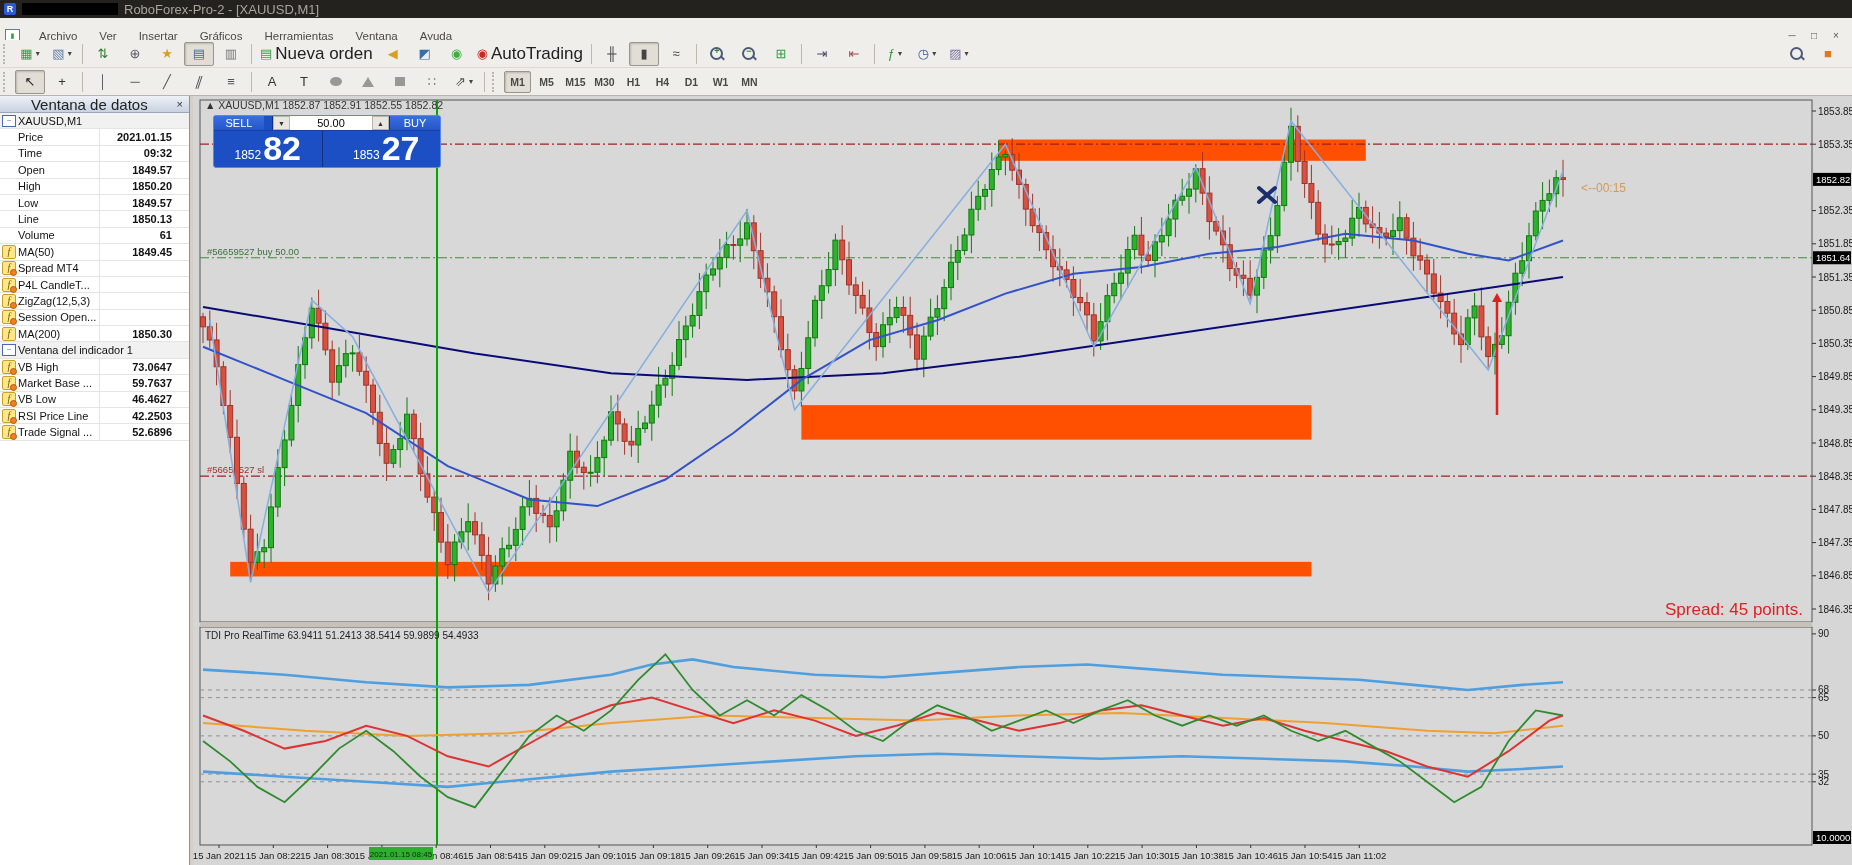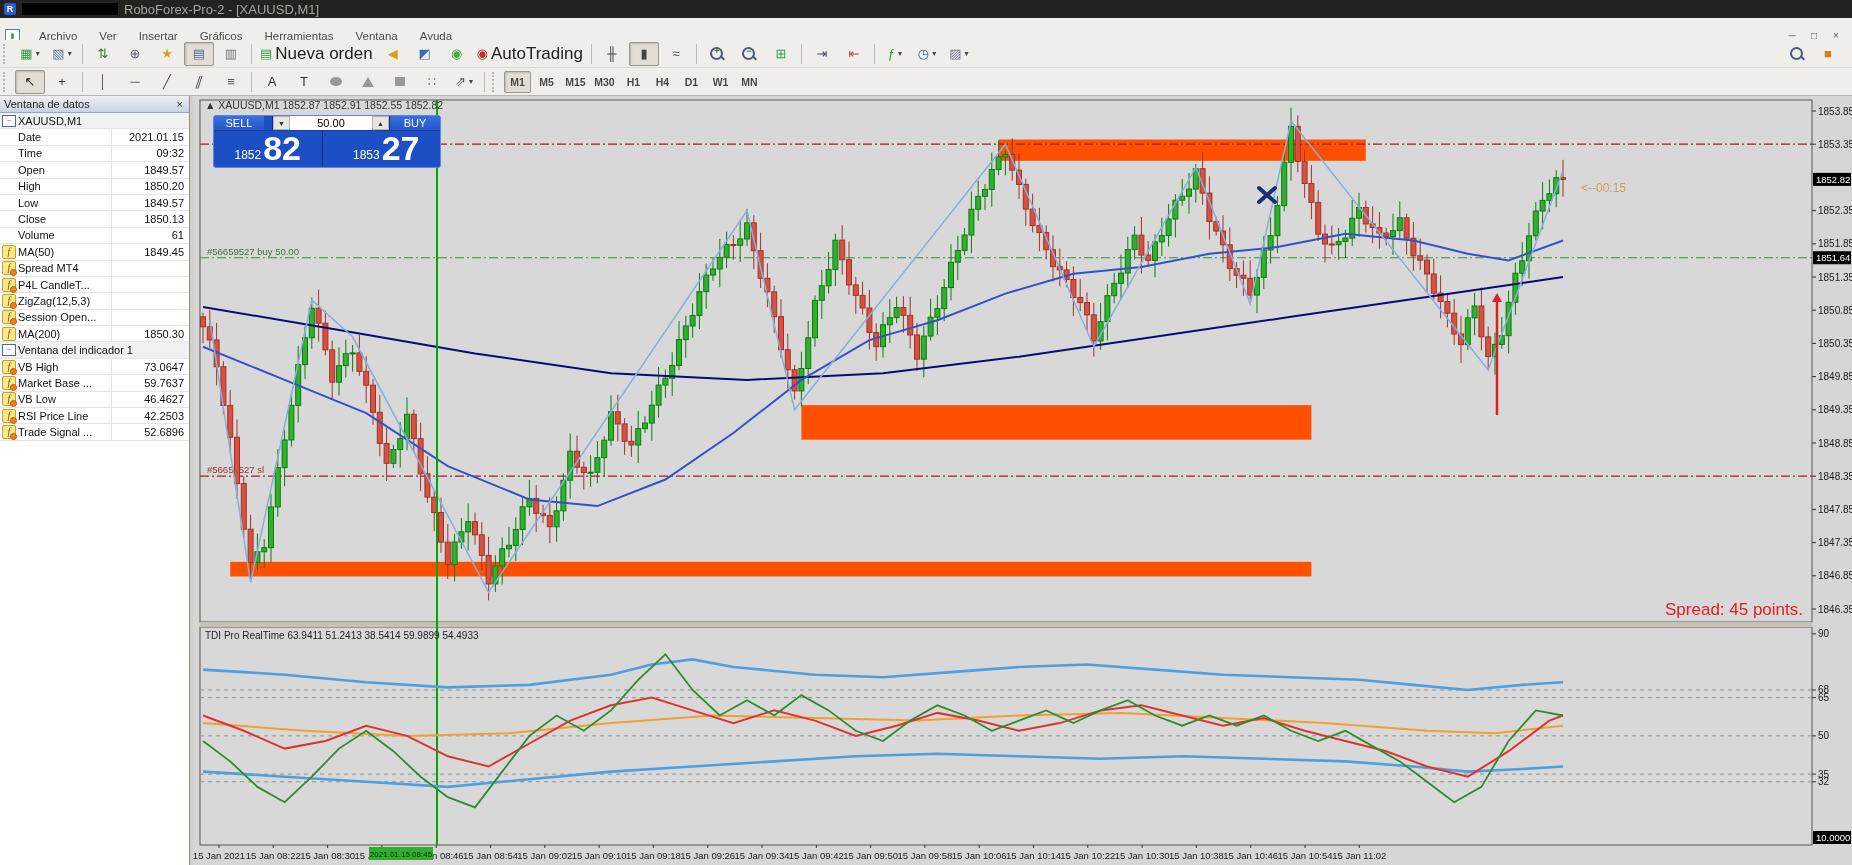--- a/index.html
+++ b/index.html
@@ -47,29 +47,29 @@
   .shape-square{width:10px;height:9px;background:#989898;}
   .skew{display:inline-block;transform:skewX(-18deg);}
   .tf-btn{min-width:25px;height:20px;margin:0 1px;display:flex;align-items:center;justify-content:center;
           font-size:10.5px;font-weight:bold;color:#4a4a45;border:1px solid transparent;border-radius:2px;}
   .tf-btn.pressed{background:#e2ded6;border:1px solid #9a968e;box-shadow:inset 1px 1px 2px rgba(0,0,0,.18);}
   
   .sidebar{position:absolute;left:0;top:96px;width:190px;height:769px;background:#fff;
            border-right:1px solid #8f8f8f;box-sizing:border-box;}
   .dw-titlebar{height:17px;background:linear-gradient(#eef1f6,#c9d2e2);border-bottom:1px solid #9aa6ba;
                display:flex;align-items:center;padding:0 4px;box-sizing:border-box;}
-  .dw-title{font-size:11px;color:#222;flex:1;}
+  .dw-title{font-size:15px;color:#222;flex:1;text-align:center;}
   .dw-close{font-size:11px;color:#333;padding:0 2px;cursor:default;}
   .dw-row{height:16.4px;display:flex;align-items:center;border-bottom:1px solid #e4e4e4;
           font-size:11px;color:#111;box-sizing:border-box;}
   .dw-row.hdr{background:#f1f1f1;}
   .dw-ic{width:18px;display:flex;align-items:center;justify-content:center;flex:none;}
   .dw-label{flex:1;white-space:nowrap;overflow:hidden;}
-  .dw-value{width:72px;text-align:right;padding-right:5px;white-space:nowrap;border-left:1px solid #e4e4e4;
-            align-self:stretch;display:flex;align-items:center;justify-content:flex-end;flex:none;}
+  .dw-value{width:72px;text-align:right;padding-right:17px;white-space:nowrap;border-left:1px solid #e4e4e4;
+            align-self:stretch;display:flex;align-items:center;justify-content:flex-end;flex:none;font-weight:bold;}
   .ic-chart{width:12px;height:10px;border:1px solid #4a6ab0;background:#fff;font-size:8px;color:#3a6ad0;
             display:flex;align-items:center;justify-content:center;line-height:1;}
   .ic-f{position:relative;width:12px;height:12px;background:#ffe78a;border:1px solid #c8a028;border-radius:2px;
         font-family:"Liberation Serif",serif;font-style:italic;font-size:10px;color:#7a5a00;
         display:flex;align-items:center;justify-content:center;line-height:1;}
   .ic-f.fx::after{content:"";position:absolute;right:-2px;bottom:-2px;width:5px;height:5px;
                   background:#f08020;border-radius:50%;border:1px solid #b05a10;}
   
   .chart-region{position:absolute;left:193px;top:96px;width:1659px;height:769px;}
   svg text{font-family:"Liberation Sans",sans-serif;}
@@ -294,21 +294,21 @@
     </div>
     <div id="dw-rows">
         <div class="dw-row hdr">
           <div class="dw-ic">
             <div class="ic-chart">~</div>
           </div>
           <div class="dw-label">XAUUSD,M1</div>
         </div>
         <div class="dw-row">
           <div class="dw-ic"></div>
-          <div class="dw-label">Date</div>
+          <div class="dw-label">Price</div>
           <div class="dw-value">2021.01.15</div>
         </div>
         <div class="dw-row">
           <div class="dw-ic"></div>
           <div class="dw-label">Time</div>
           <div class="dw-value">09:32</div>
         </div>
         <div class="dw-row">
           <div class="dw-ic"></div>
           <div class="dw-label">Open</div>
@@ -319,21 +319,21 @@
           <div class="dw-label">High</div>
           <div class="dw-value">1850.20</div>
         </div>
         <div class="dw-row">
           <div class="dw-ic"></div>
           <div class="dw-label">Low</div>
           <div class="dw-value">1849.57</div>
         </div>
         <div class="dw-row">
           <div class="dw-ic"></div>
-          <div class="dw-label">Close</div>
+          <div class="dw-label">Line</div>
           <div class="dw-value">1850.13</div>
         </div>
         <div class="dw-row">
           <div class="dw-ic"></div>
           <div class="dw-label">Volume</div>
           <div class="dw-value">61</div>
         </div>
         <div class="dw-row">
           <div class="dw-ic">
             <div class="ic-f">f</div>

